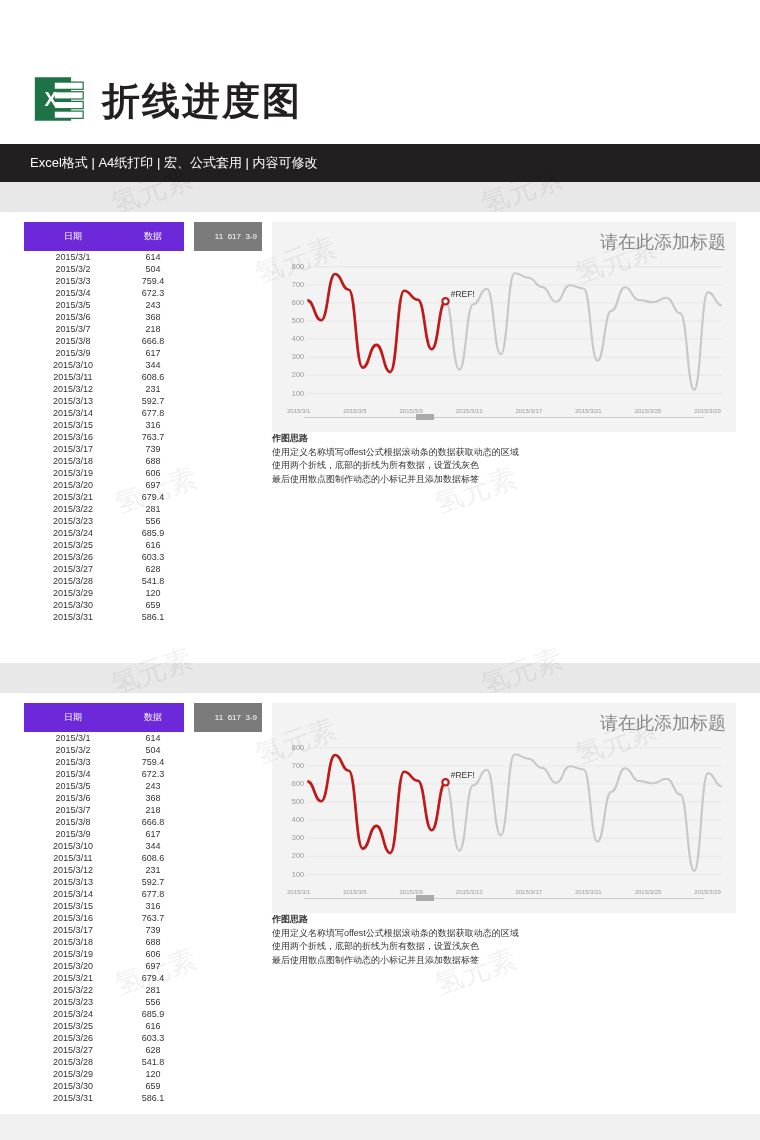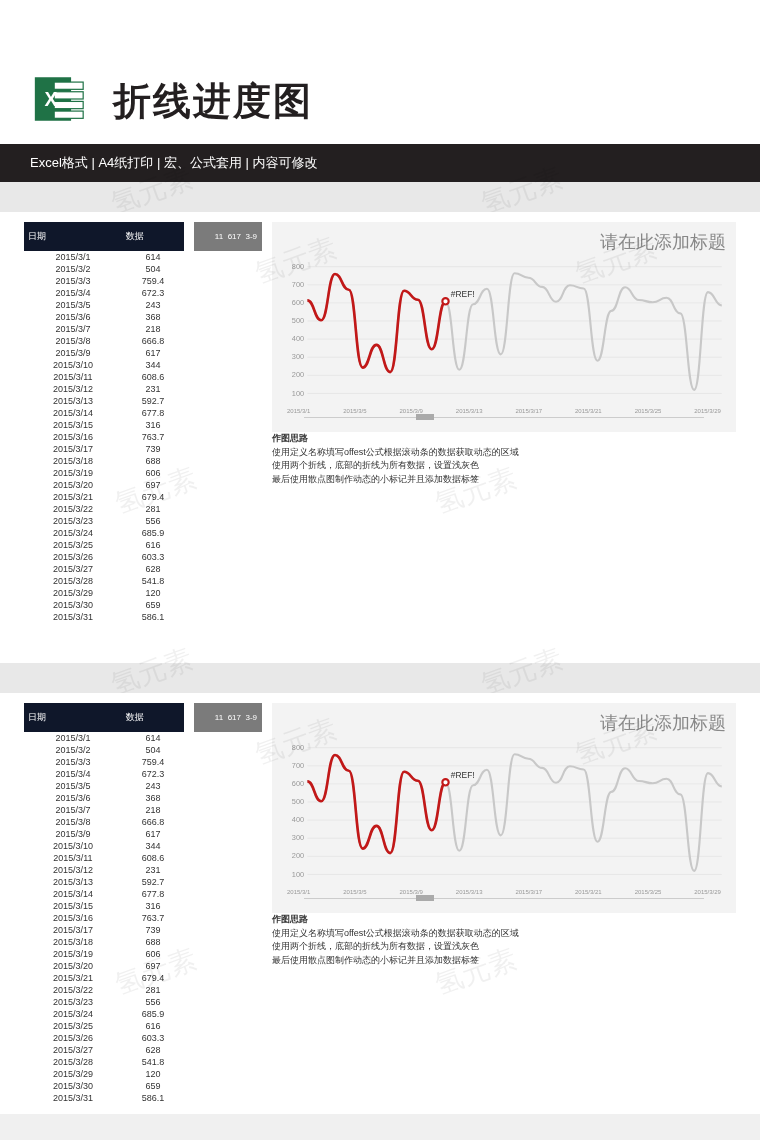--- a/index.html
+++ b/index.html
@@ -1,30 +1,30 @@
 <!DOCTYPE html>
 <html><head>
 <meta charset="utf-8">
 <style>
   * { box-sizing: border-box; margin: 0; padding: 0; }
   body { font-family: "Microsoft YaHei", Arial, sans-serif; background: #f0f0f0; width: 760px; }
   .page { background: #fff; width: 760px; }
   .header-bar { background: #fff; padding: 70px 30px 12px 30px; display: flex; align-items: center; }
   .excel-icon { width: 58px; height: 58px; margin-right: 14px; }
-  .main-title { font-size: 38px; font-weight: 800; color: #231f20; letter-spacing: 2px; margin-left: 11px; }
+  .main-title { font-size: 38px; font-weight: 800; color: #231f20; letter-spacing: 2px; }
   .sub-bar { background: #231f20; color: #fff; font-size: 13px; padding: 10px 30px; }
   .spacer-dark { background: #e8e8e8; height: 30px; position: relative; }
   .watermark { position: absolute; font-size: 28px; color: rgba(0,0,0,0.06); transform: rotate(-20deg); pointer-events: none; }
 
   .panel { background: #fff; margin: 0 14px 30px 14px; padding: 10px 10px 10px 10px; position: relative; }
 
   .panel-row { display: flex; gap: 10px; }
   .data-col { width: 160px; }
   .data-col table { width: 100%; border-collapse: collapse; font-size: 9px; }
-  .data-col th { background: #0f172a; color: #fff; font-weight: 400; padding: 8px 4px; text-align: left; }
+  .data-col th { background: #6d28d9; color: #fff; font-weight: 400; padding: 8px 4px; text-align: center; }
   .data-col td { padding: 1px 4px; text-align: center; color: #333; }
   .mid-box { width: 68px; }
   .mid-box-inner { background: #7b7b7b; color: #fff; font-size: 8px; padding: 10px 5px; text-align: right; }
   .chart-col { flex: 1; }
   .chart-box { background: #f3f3f3; padding: 8px 10px 4px 10px; height: 210px; position: relative; text-align: right; }
   .chart-title { color: #888; font-size: 18px; font-weight: 400; }
   .chart-svg { width: 100%; height: 150px; }
   .chart-xlabels { display: flex; justify-content: space-between; font-size: 6px; color: #999; padding: 0 5px; }
   .slider { display:flex; justify-content:center; margin-top:3px;}
   .slider-track{ width:90%; height:1px; background:#ccc; position:relative;}

